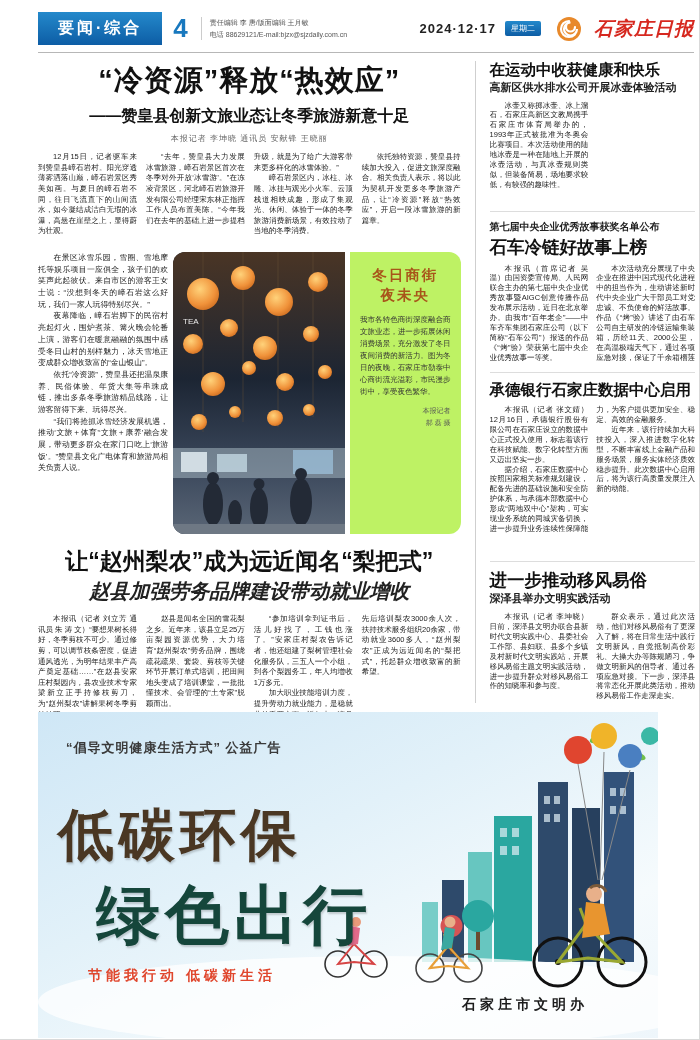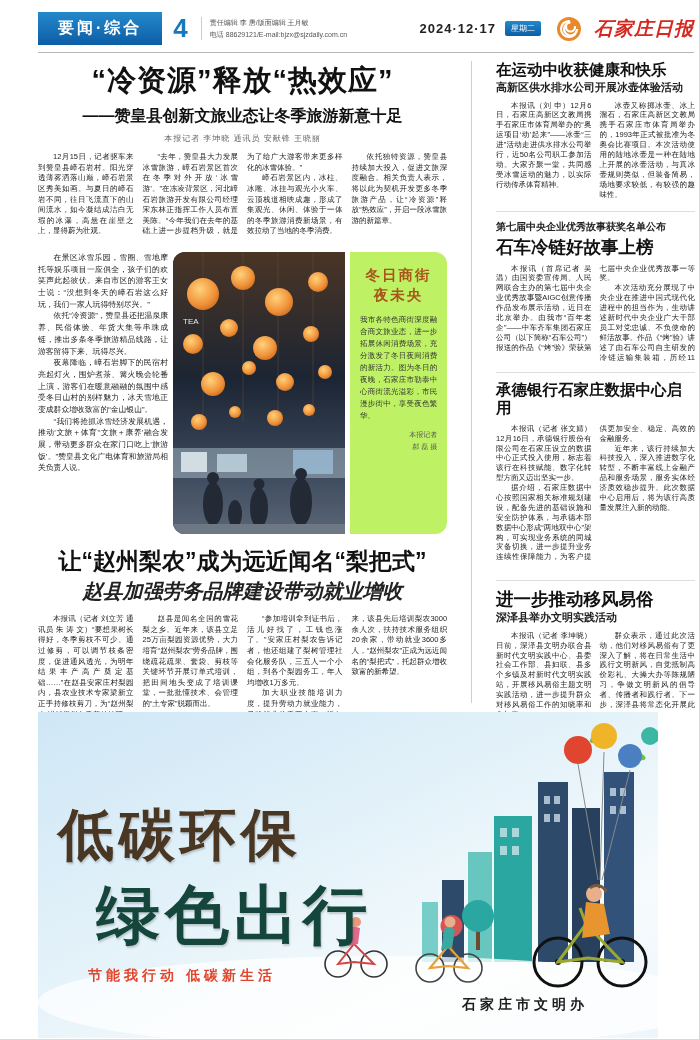--- a/index.html
+++ b/index.html
@@ -13,21 +13,21 @@
   .header { display:flex; align-items:center; margin:12px 5px 0 38px; padding-bottom:7px; border-bottom:1px solid #b7b7b7; }
   .section-box { background:linear-gradient(180deg,#2489cb,#0d5da5); color:#fff; font-size:16px; font-weight:800; letter-spacing:3px; padding:6px 20px; }
   .page-num { color:#1878be; font-size:26px; font-weight:800; margin:0 13px 0 11px; }
   .editor-info { font-size:7px; color:#555; line-height:1.7; border-left:1px solid #ccc; padding-left:8px; }
   .header-right { margin-left:auto; display:flex; align-items:center; gap:9px; }
   .date-text { font-size:13px; font-weight:700; color:#222; letter-spacing:1px; }
   .weekday-badge { background:linear-gradient(180deg,#2489cb,#0d5da5); color:#fff; font-size:8px; padding:2px 6px; border-radius:2px; }
   .masthead { display:flex; align-items:center; gap:12px; margin-left:6px; }
   .masthead-text { color:#d6281f; font-size:19px; font-weight:900; font-style:italic; letter-spacing:1px; font-family:"Liberation Serif","DejaVu Serif",serif; }
   
-  .content { display:flex; padding:8px 4px 0 38px; gap:24px; height:650px; }
+  .content { display:flex; padding:8px 4px 0 38px; gap:14px; height:650px; }
   .left-region { width:432px; }
   .v-divider { width:1px; background:#cfcfcf; }
   .right-region { width:210px; }
   
   .main-title { font-size:29px; font-weight:900; text-align:center; letter-spacing:1px; color:#111; }
   .main-subtitle { font-size:16px; font-weight:800; text-align:center; margin-top:5px; color:#111; }
   .main-byline { font-size:8px; color:#666; text-align:center; margin-top:6px; letter-spacing:1px; }
   .cols4 { column-count:4; column-gap:9px; column-fill:auto; overflow:hidden; font-size:7.5px; line-height:1.42; text-align:justify; color:#222; }
   .top-body { height:94px; margin-top:8px; }
   .body-par { text-indent:2em; }
@@ -99,22 +99,22 @@
           <p class="body-par">12月15日，记者驱车来到赞皇县嶂石岩村。阳光穿透薄雾洒落山巅，嶂石岩景区秀美如画。与夏日的嶂石岩不同，往日飞流直下的山间流水，如今凝结成洁白无瑕的冰瀑，高悬在崖壁之上，显得蔚为壮观。</p>
           <p class="body-par">“去年，赞皇县大力发展冰雪旅游，嶂石岩景区首次在冬季对外开放‘冰雪游’。”在冻凌背景区，河北嶂石岩旅游开发有限公司经理宋东林正指挥工作人员布置美陈。“今年我们在去年的基础上进一步提档升级，就是为了给广大游客带来更多样化的冰雪体验。”</p>
           <p class="body-par">嶂石岩景区内，冰柱、冰雕、冰挂与观光小火车、云顶栈道相映成趣，形成了集观光、休闲、体验于一体的冬季旅游消费新场景，有效拉动了当地的冬季消费。</p>
           <p class="body-par">依托独特资源，赞皇县持续加大投入，促进文旅深度融合。相关负责人表示，将以此为契机开发更多冬季旅游产品，让“冷资源”释放“热效应”，开启一段冰雪旅游的新篇章。</p>
         </div>
       </div>
 
       <div class="photo-row">
         <div class="side-text">
           <p class="body-par">在景区冰雪乐园，雪圈、雪地摩托等娱乐项目一应俱全，孩子们的欢笑声此起彼伏。来自市区的游客王女士说：“没想到冬天的嶂石岩这么好玩，我们一家人玩得特别尽兴。”</p>
+          <p class="body-par">夜幕降临，嶂石岩脚下的民宿村亮起灯火，围炉煮茶、篝火晚会轮番上演，游客们在暖意融融的氛围中感受冬日山村的别样魅力，冰天雪地正变成群众增收致富的“金山银山”。</p>
           <p class="body-par">依托“冷资源”，赞皇县还把温泉康养、民俗体验、年货大集等串珠成链，推出多条冬季旅游精品线路，让游客留得下来、玩得尽兴。</p>
-          <p class="body-par">夜幕降临，嶂石岩脚下的民宿村亮起灯火，围炉煮茶、篝火晚会轮番上演，游客们在暖意融融的氛围中感受冬日山村的别样魅力，冰天雪地正变成群众增收致富的“金山银山”。</p>
           <p class="body-par">“我们将抢抓冰雪经济发展机遇，推动‘文旅＋体育’‘文旅＋康养’融合发展，带动更多群众在家门口吃上‘旅游饭’。”赞皇县文化广电体育和旅游局相关负责人说。</p>
         </div>
 
         <div class="photo-wrap">
           <svg width="172" height="282" viewBox="0 0 172 282">
             <defs>
               <linearGradient id="pg" x1="0" y1="0" x2="0" y2="1">
                 <stop offset="0" stop-color="#4a3525"></stop>
                   <stop offset="0.45" stop-color="#1c2533"></stop>
                 <stop offset="0.75" stop-color="#39465a"></stop>
@@ -195,21 +195,20 @@
     </div>
 
     <div class="v-divider"></div>
 
     <div class="right-region">
 
       <div class="r-article">
         <div class="r-title">在运动中收获健康和快乐</div>
         <div class="r-subtitle">高新区供水排水公司开展冰壶体验活动</div>
         <div class="cols2 h102">
-          <p class="body-par">本报讯（刘 申）12月6日，石家庄高新区文教局携手石家庄市体育局举办的“奥运项目‘动’起来”——冰壶“三进”活动走进供水排水公司举行，近50名公司职工参加活动。大家齐聚一堂，共同感受冰雪运动的魅力，以实际行动传承体育精神。</p>
           <p class="body-par">冰壶又称掷冰壶、冰上溜石，石家庄高新区文教局携手石家庄市体育局举办的，1993年正式被批准为冬奥会比赛项目。本次活动使用的陆地冰壶是一种在陆地上开展的冰壶活动，与真冰壶规则类似，但装备简易，场地要求较低，有较强的趣味性。</p>
 
         </div>
       </div>
 
       <div class="r-divider"></div>
 
       <div class="r-article">
         <div class="r-kicker">第七届中央企业优秀故事获奖名单公布</div>
         <div class="r-title r-title-big">石车冷链好故事上榜</div>
@@ -230,21 +229,21 @@
         </div>
       </div>
 
       <div class="r-divider"></div>
 
       <div class="r-article">
         <div class="r-title r-title-big">进一步推动移风易俗</div>
         <div class="r-subtitle">深泽县举办文明实践活动</div>
         <div class="cols2 h98">
           <p class="body-par">本报讯（记者 李坤晓）日前，深泽县文明办联合县新时代文明实践中心、县委社会工作部、县妇联、县多个乡镇及村新时代文明实践站，开展移风易俗主题文明实践活动，进一步提升群众对移风易俗工作的知晓率和参与度。</p>
-          <p class="body-par">群众表示，通过此次活动，他们对移风易俗有了更深入了解，将在日常生活中践行文明新风，自觉抵制高价彩礼、大操大办等陈规陋习，争做文明新风的倡导者、传播者和践行者。下一步，深泽县将常态化开展此类活动，推动移风易俗工作走深走实。</p>
+          <p class="body-par">群众表示，通过此次活动，他们对移风易俗有了更深入了解，将在日常生活中践行文明新风，自觉抵制高价彩礼、大操大办等陈规陋习，争做文明新风的倡导者、通过各项应急对接。下一步，深泽县将常态化开展此类活动，推动移风易俗工作走深走实。</p>
         </div>
       </div>
     </div>
   </div>
 
   <div class="ad">
     <svg class="ad-svg" width="620" height="326" viewBox="0 0 620 326">
 
       <g>
         <rect x="500" y="70" width="30" height="180" fill="#2e4a6b"></rect>
@@ -317,19 +316,20 @@
         <circle cx="584" cy="250" r="24" fill="none" stroke="#111" stroke-width="3"></circle>
         <circle cx="520" cy="250" r="3" fill="#111"></circle>
           <circle cx="584" cy="250" r="3" fill="#111"></circle>
         <path d="M520 250 L548 212 L584 250 L550 246 Z" fill="none" stroke="#9aa832" stroke-width="3"></path>
         <line x1="548" y1="212" x2="542" y2="196" stroke="#9aa832" stroke-width="3"></line>
         <circle cx="556" cy="182" r="8" fill="#e8b08a"></circle>
         <path d="M548 190 L566 192 L572 222 L544 226 Z" fill="#e8952f"></path>
         <path d="M552 176 a10 10 0 0 1 16 4" fill="none" stroke="#7a5a3a" stroke-width="3"></path>
       </g>
     </svg>
+    <div class="ad-label">“倡导文明健康生活方式” 公益广告</div>
     <div class="ad-big1">低碳环保</div>
     <div class="ad-big2">绿色出行</div>
     <div class="ad-sub">节能我行动  低碳新生活</div>
     <div class="ad-sign">石家庄市文明办</div>
   </div>
 
 </div>
 
 </body></html>

